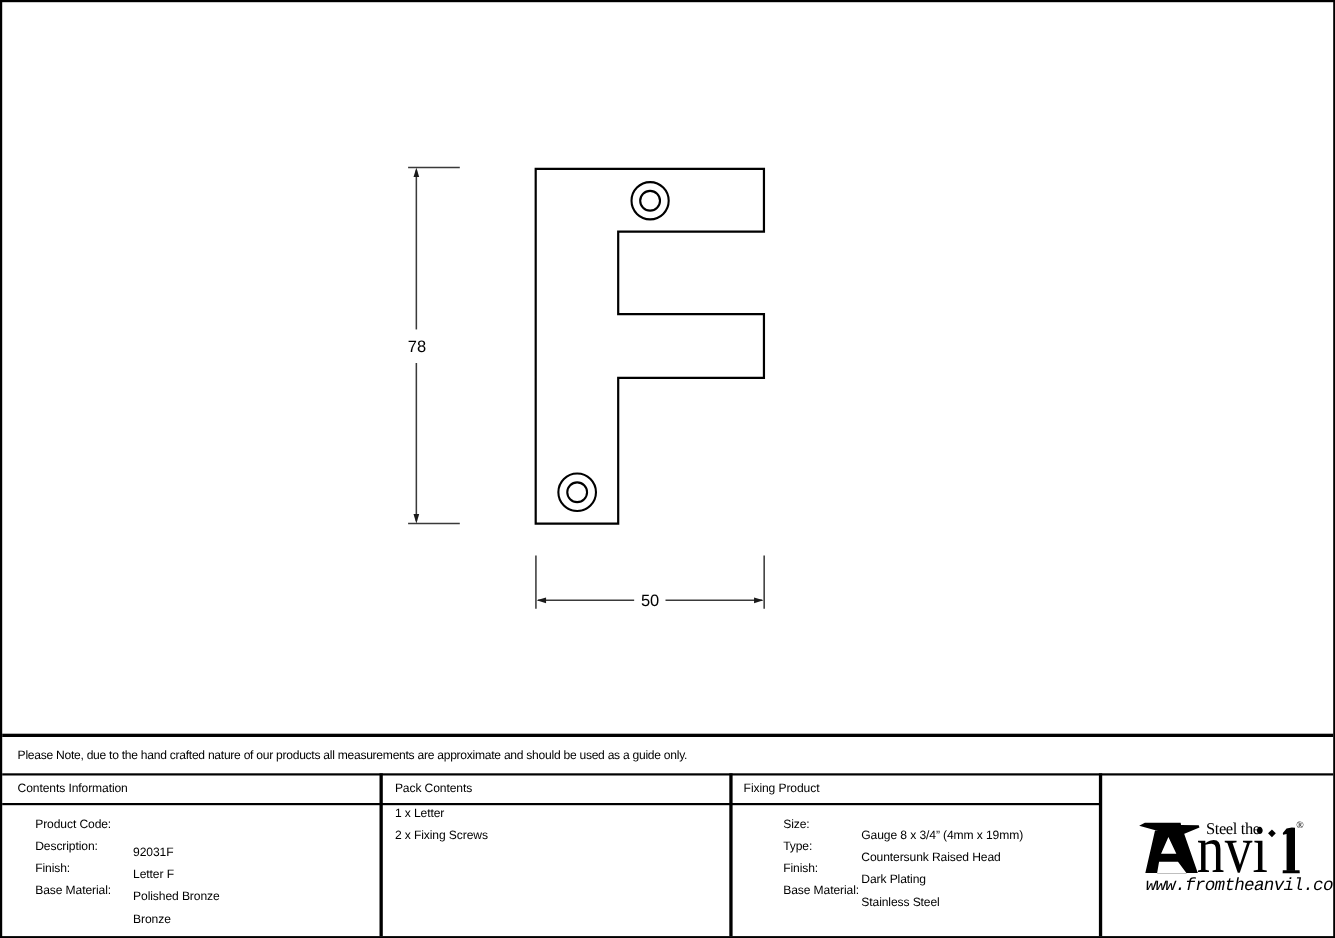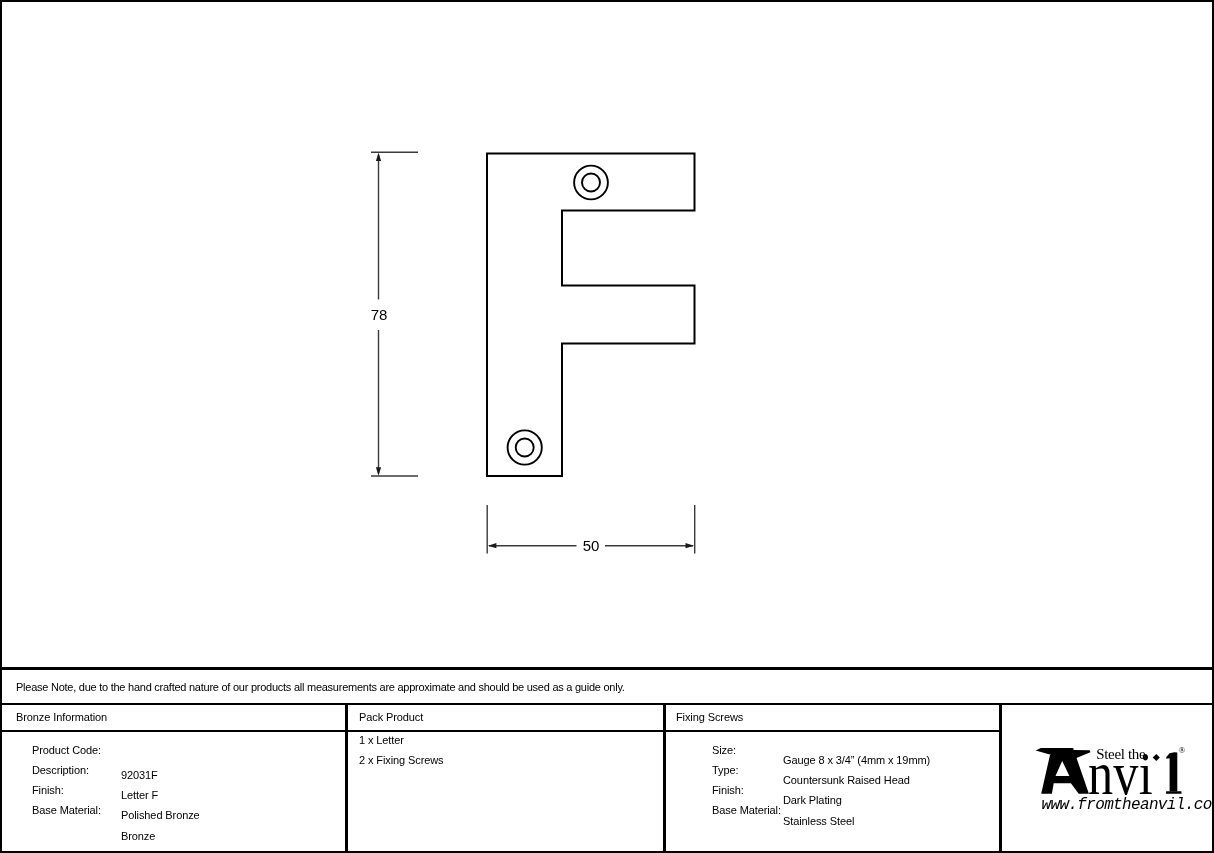--- a/index.html
+++ b/index.html
@@ -60,25 +60,25 @@
 <div class="ln" style="left:2px;top:729.8px;width:998px;height:2.5px"></div>
 
 <div class="ln" style="left:345.2px;top:703px;width:2.4px;height:148px"></div>
 
 <div class="ln" style="left:663.2px;top:703px;width:2.4px;height:148px"></div>
 
 <div class="ln" style="left:999.2px;top:703px;width:2.4px;height:148px"></div>
 
 <div class="t" style="left:16px;top:678.5px;line-height:16px;letter-spacing:-0.25px">Please Note, due to the hand crafted nature of our products all measurements are approximate and should be used as a guide only.</div>
 
-<div class="t" style="left:16px;top:709px;line-height:16px">Bronze Information</div>
+<div class="t" style="left:16px;top:709px;line-height:16px">Contents Information</div>
 
-<div class="t" style="left:359px;top:709px;line-height:16px">Pack Product</div>
+<div class="t" style="left:359px;top:709px;line-height:16px">Pack Contents</div>
 
-<div class="t" style="left:676px;top:709px;line-height:16px">Fixing Screws</div>
+<div class="t" style="left:676px;top:709px;line-height:16px">Fixing Product</div>
 
 <div class="t" style="left:32px;top:739.6px">Product Code:<br>Description:<br>Finish:<br>Base Material:</div>
 
 <div class="t" style="left:121px;top:765px">92031F<br>Letter F<br>Polished Bronze<br>Bronze</div>
 
 <div class="t" style="left:359px;top:730px">1 x Letter<br>2 x Fixing Screws</div>
 
 <div class="t" style="left:712px;top:739.6px">Size:<br>Type:<br>Finish:<br>Base Material:</div>
 
 <div class="t" style="left:783px;top:750px">Gauge 8 x 3/4” (4mm x 19mm)<br>Countersunk Raised Head<br>Dark Plating<br>Stainless Steel</div>

